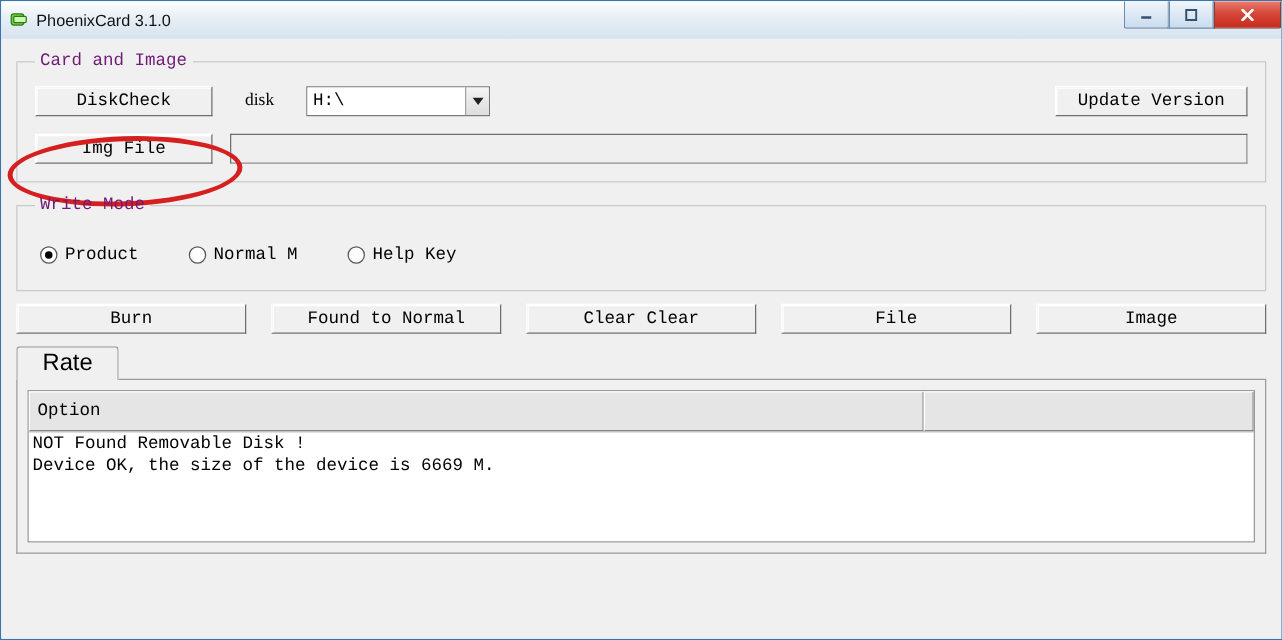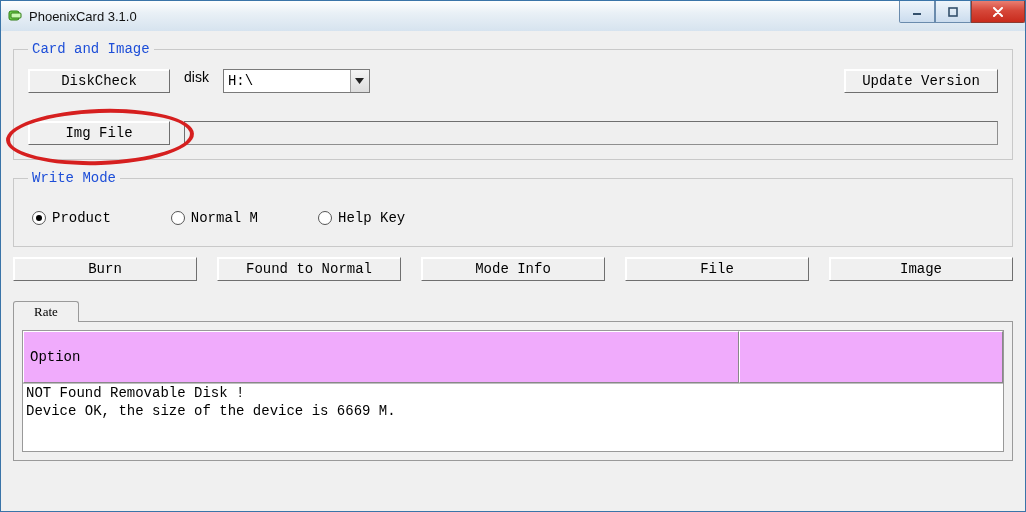--- a/index.html
+++ b/index.html
@@ -8,47 +8,47 @@
 .titlebar .app-icon{width:16px;height:16px;margin-right:6px}
 .titlebar .title{font-family:"Segoe UI",Arial,sans-serif;font-size:13px;color:#111}
 .winbtns{position:absolute;right:0;top:0;display:flex}
 .winbtn{height:21px;display:flex;align-items:center;justify-content:center;border:1px solid #6a8bad;border-top:none;font-family:Arial,sans-serif}
 .winbtn.min{width:34px;background:linear-gradient(#eef5fb,#cbdcee);border-bottom-left-radius:2px}
 .winbtn.max{width:34px;background:linear-gradient(#eef5fb,#cbdcee)}
 .winbtn.close{width:52px;background:linear-gradient(#e97e71,#d6483a 45%,#c82b1d);border-color:#8b3c33;border-bottom-right-radius:2px}
 .winbtn svg{display:block}
 .client{position:absolute;top:30px;left:0;right:0;bottom:0;background:#f0f0f0;padding:10px 12px 12px 12px;box-sizing:border-box}
 fieldset.group{border:1px solid #c9c9c9;margin:0 0 10px 0;padding:12px 14px 14px 14px;position:relative}
-fieldset.group>legend{padding:0 4px;font-family:"Courier New",monospace;font-size:14px;color:#1d4ed8}
+fieldset.group>legend{padding:0 4px;font-family:"Courier New",monospace;font-size:14px;color:#701a75}
 .btn{background:#f0f0f0;border:1px solid #999;border-top-color:#fff;border-left-color:#fff;border-right-color:#6f6f6f;border-bottom-color:#6f6f6f;box-shadow:inset 1px 1px 0 #fff;font-family:"Courier New",monospace;font-size:14px;text-align:center;padding:3px 0;cursor:pointer}
 .diskcheck{width:140px}
 .imgfile{width:140px}
-.disk-label{font-family:Liberation Sans, sans-serif}
+.disk-label{font-family:Liberation Serif, serif}
 .combo{display:inline-flex;height:22px;border:1px solid #7a7a7a;background:#fff}
 .combo-input{border:none;outline:none;width:118px;height:100%;padding:0 4px;font-family:"Courier New",monospace;font-size:14px}
 .combo-btn{width:18px;display:flex;align-items:center;justify-content:center;background:linear-gradient(#f4f4f4,#ddd);border-left:1px solid #a0a0a0}
 .combo-btn svg{display:block}
 .update{width:152px}
 .card-top{display:flex;align-items:center;justify-content:space-between}
-.card-top-left{display:flex;align-items:flex-start;gap:14px}
-.pathrow{display:flex;align-items:center;gap:14px;margin-top:28px}
+.card-top-left{display:flex;align-items:center;gap:26px}
+.pathrow{display:flex;align-items:center;gap:14px;margin-top:14px}
 .pathbox{flex:1;height:22px;border:1px solid #8f8f8f;border-top-color:#6f6f6f;border-left-color:#6f6f6f;background:#efefef}
-.write-options{display:flex;align-items:flex-start;gap:60px;padding:12px 4px 6px 4px}
+.write-options{display:flex;align-items:flex-start;gap:40px;padding:12px 4px 6px 4px}
 .radio{display:flex;align-items:center;gap:6px;cursor:pointer}
 .radio-dot{width:12px;height:12px;border:1px solid #555;border-radius:50%;display:inline-flex;align-items:center;justify-content:center;background:#fff}
 .radio-dot.checked::after{content:"";width:6px;height:6px;background:#000;border-radius:50%}
-.action-row{display:flex;gap:20px;margin-bottom:20px}
+.action-row{display:flex;gap:20px;margin-bottom:10px}
 .action-row .btn{flex:1}
 .tabstrip{display:flex;align-items:flex-end}
-.tab{border:1px solid #9a9a9a;border-bottom:none;background:#f0f0f0;padding:2px 20px;font-family:Liberation Serif, serif;font-size:13px;border-top-left-radius:3px;border-top-right-radius:3px}
+.tab{border:1px solid #9a9a9a;border-bottom:none;background:#f0f0f0;padding:2px 20px;font-family:Liberation Sans, sans-serif;font-size:19px;border-top-left-radius:3px;border-top-right-radius:3px}
 .tab-fill{flex:1;border-bottom:1px solid #9a9a9a;height:20px}
 .tabpanel{border:1px solid #9a9a9a;border-top:none;padding:8px}
 .listview{background:#fff;border:1px solid #999;height:120px;font-family:"Courier New",monospace;font-size:14px;overflow:hidden}
 .listhead{display:flex;border-bottom:1px solid #bfbfbf}
-.listhead .col{border:1px solid;border-top-color:#fff;border-left-color:#fff;border-right-color:#888;border-bottom-color:#888;background:#f0abfc;padding:17px 6px}
+.listhead .col{border:1px solid;border-top-color:#fff;border-left-color:#fff;border-right-color:#888;border-bottom-color:#888;background:#e5e5e5;padding:7px 6px}
 .listhead .col.main{flex:1}
 .listbody{padding:1px 3px;white-space:pre;line-height:1.25}
 
 .anno-ellipse{position:absolute;border:4px solid #d61f1f;border-radius:50%;pointer-events:none;transform:rotate(-2deg)}
 </style>
 </head>
 <body>
 
 <div class="window">
   <div class="titlebar">
@@ -121,21 +121,21 @@
         <label class="radio">
           <span class="radio-dot"></span>
           <span>Help Key</span>
         </label>
       </div>
     </fieldset>
 
     <div class="action-row">
       <div class="btn">Burn</div>
       <div class="btn">Found to Normal</div>
-      <div class="btn">Mode Info</div>
+      <div class="btn">Clear Clear</div>
       <div class="btn">File</div>
       <div class="btn">Image</div>
     </div>
 
     <div class="tabstrip">
       <div class="tab">Rate</div>
       <div class="tab-fill"></div>
     </div>
     <div class="tabpanel">
       <div class="listview">

